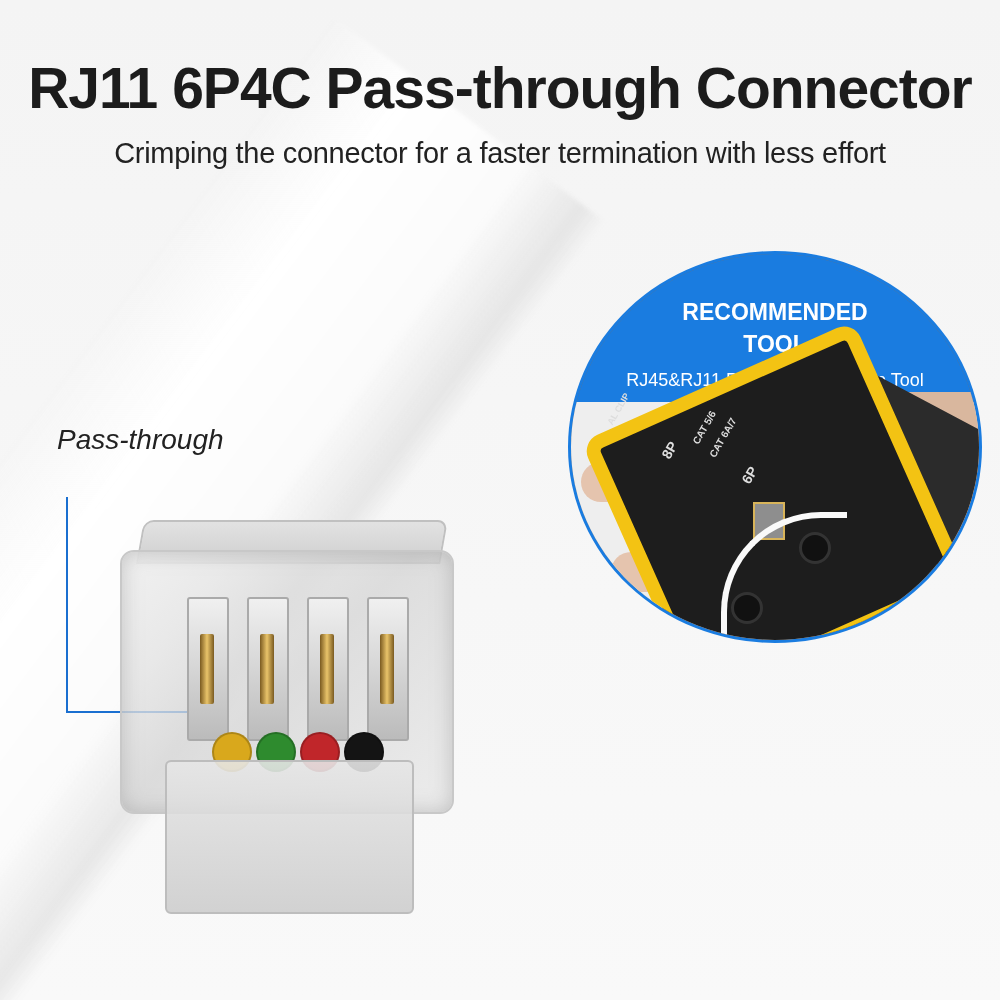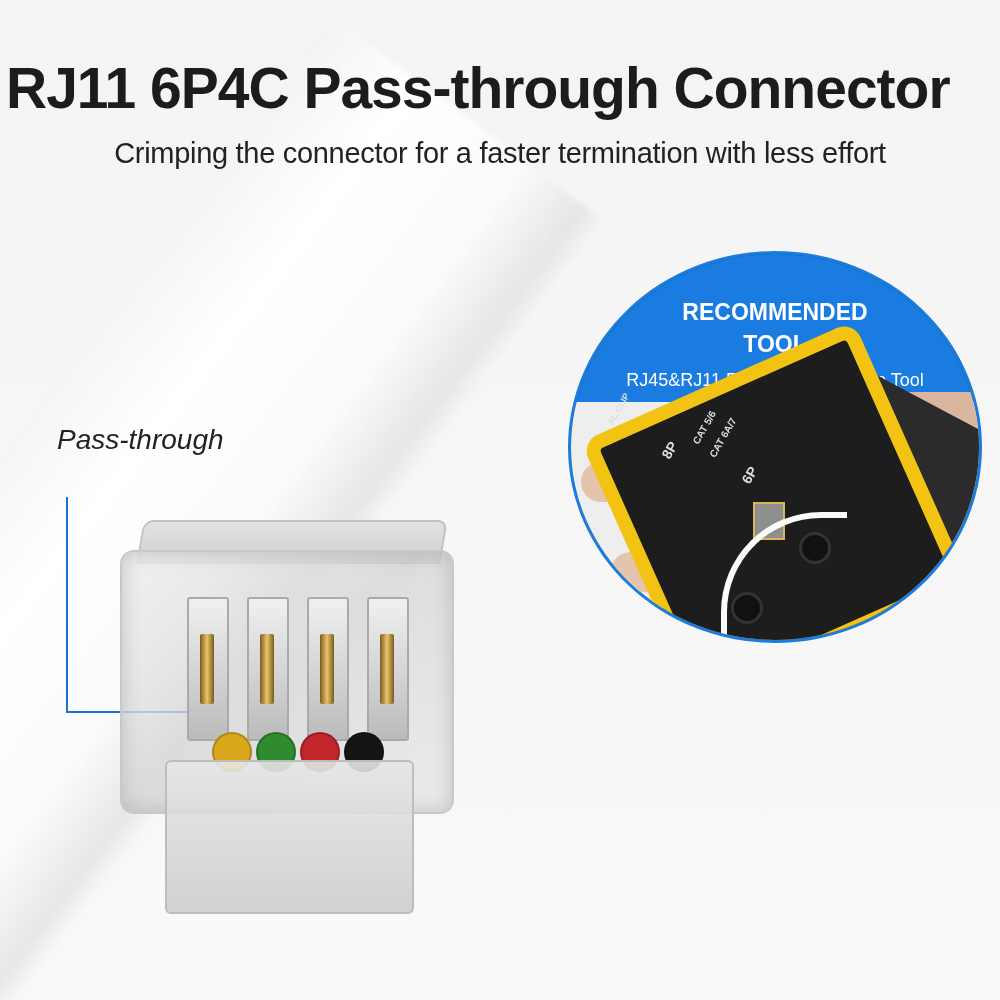--- a/index.html
+++ b/index.html
@@ -9,32 +9,32 @@
     font-family: "Liberation Sans", "DejaVu Sans", sans-serif;
   }
   .bg { position: absolute; inset: 0; background: linear-gradient(180deg, #f4f4f4 0%, #f7f7f7 60%, #f9f9f9 100%); }
   .cable {
     position: absolute; left: 300px; top: 120px; width: 340px; height: 1100px;
     background: linear-gradient(90deg, rgba(255,255,255,0) 0%, #ffffff 30%, #fbfbfb 70%, rgba(220,220,220,0.6) 92%, rgba(255,255,255,0) 100%);
     transform: rotate(37deg); transform-origin: 50% 0;
     filter: blur(2px);
   }
   .title {
-    position: absolute; left: 0; right: 0; top: 55px; 
-    font-size: 57px; font-weight: bold; color: #1c1c1c; letter-spacing: -1px; padding-left: 6px;
+    position: absolute; left: 0; right: 0; top: 55px; text-align: center;
+    font-size: 57px; font-weight: bold; color: #1c1c1c; letter-spacing: -1px;
   }
   .subtitle {
     position: absolute; left: 0; right: 0; top: 137px; text-align: center;
     font-size: 29px; color: #222; letter-spacing: -0.3px;
   }
   
   .circle {
     position: absolute; left: 568px; top: 251px; width: 408px; height: 386px;
     border-radius: 50%; overflow: hidden; border: 3px solid #1a7ce0;
-    background: #14532d;
+    background: #737373;
   }
   .circle-top {
     position: absolute; left: 0; top: 0; width: 100%; height: 148px; background: #1a7ce0;
   }
   .rec-title {
     position: absolute; left: 0; right: 0; top: 42px; text-align: center;
     color: #fff; font-size: 23px; font-weight: bold; line-height: 32px;
   }
   .rec-sub {
     position: absolute; left: 0; right: 0; top: 116px; text-align: center;

